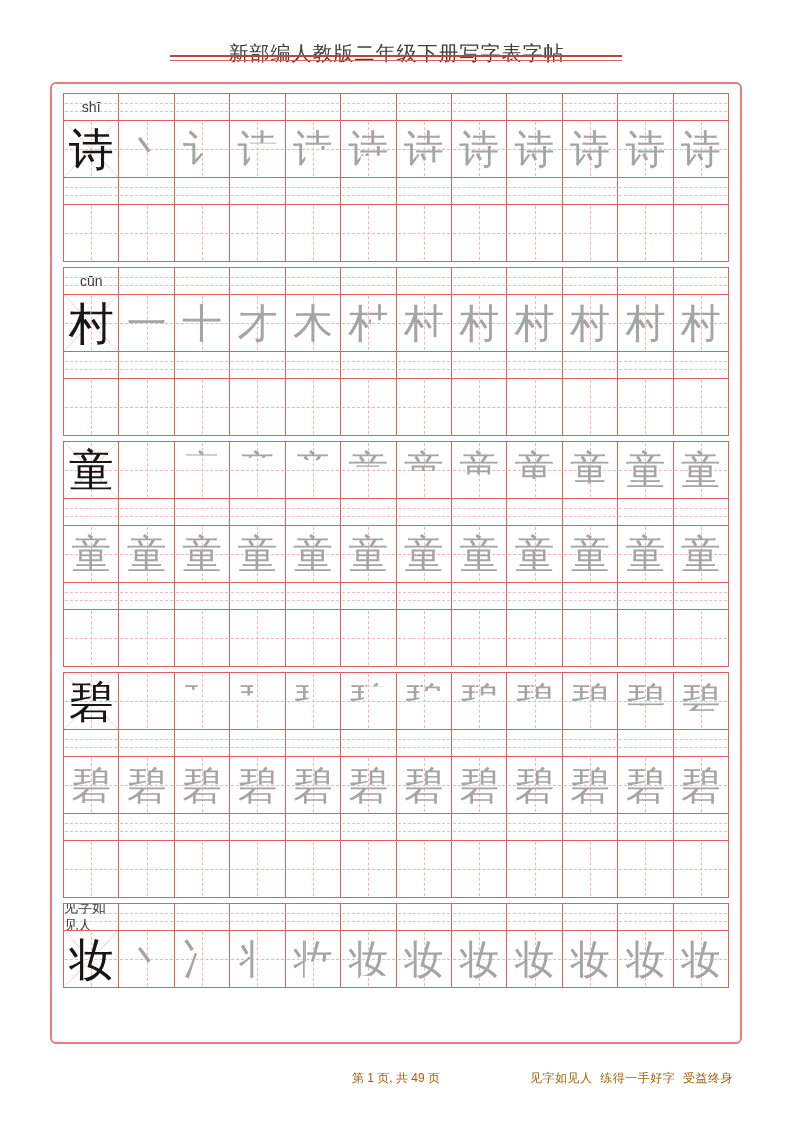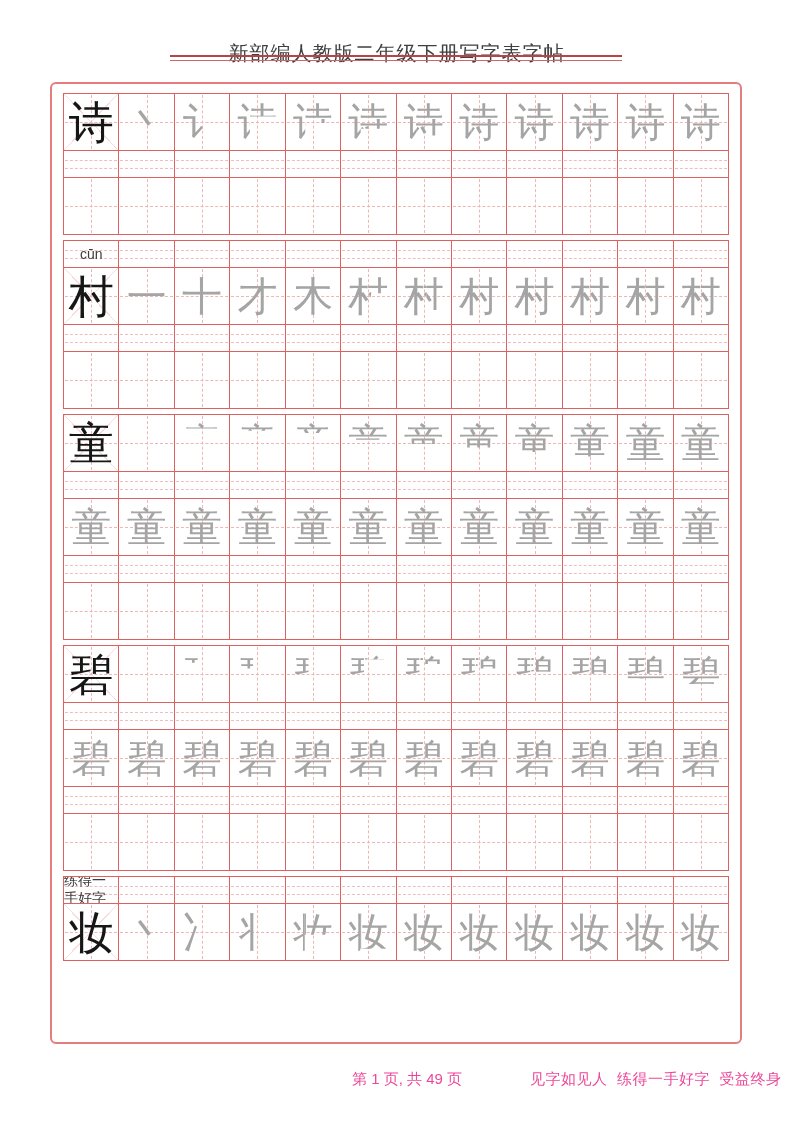--- a/index.html
+++ b/index.html
@@ -61,33 +61,49 @@
       linear-gradient(to bottom right,transparent calc(50% - 0.5px),#f8dcdc calc(50% - 0.5px),#f8dcdc calc(50% + 0.5px),transparent calc(50% + 0.5px)),
       linear-gradient(to bottom left, transparent calc(50% - 0.5px),#f8dcdc calc(50% - 0.5px),#f8dcdc calc(50% + 0.5px),transparent calc(50% + 0.5px));
   }
   .glyph{
     position:absolute;inset:0;display:flex;align-items:center;justify-content:center;
     font-size:40px;line-height:1;color:#a5a5a5;z-index:1;
     font-family:"DejaVu Sans","Liberation Sans",sans-serif;
   }
   .glyph.black{color:#161616;font-size:45px;}
   
-  .footer{position:absolute;top:1070px;left:0;right:0;height:18px;font-size:15px;color:#ec4899;}
+  .footer{position:absolute;top:1070px;left:0;right:0;height:18px;font-size:12px;color:#a16207;}
   .footer .page-info{position:absolute;left:352px;}
   .footer .slogan{position:absolute;left:530px;letter-spacing:0.5px;font-family:Liberation Mono, monospace;}
 </style>
 </head>
 <body>
 
 <div class="page-title">新部编人教版二年级下册写字表字帖</div>
 <div class="title-rule"></div>
 
 <div class="outer-frame">
   <div class="grid" id="grid">
       <div class="block">
+        <div class="row row-pinyin">
+          <div class="cell pcell">
+            <div class="pinyin-text">shī</div>
+          </div>
+          <div class="cell pcell"></div>
+          <div class="cell pcell"></div>
+          <div class="cell pcell"></div>
+          <div class="cell pcell"></div>
+          <div class="cell pcell"></div>
+          <div class="cell pcell"></div>
+          <div class="cell pcell"></div>
+          <div class="cell pcell"></div>
+          <div class="cell pcell"></div>
+          <div class="cell pcell"></div>
+          <div class="cell pcell"></div>
+        </div>
         <div class="row row-chars">
           <div class="cell ccell mi">
             <div class="glyph black">诗</div>
           </div>
           <div class="cell ccell">
             <div class="glyph">丶</div>
           </div>
           <div class="cell ccell">
             <div class="glyph">讠</div>
           </div>
@@ -479,21 +495,21 @@
           <div class="cell ccell"></div>
           <div class="cell ccell"></div>
           <div class="cell ccell"></div>
           <div class="cell ccell"></div>
           <div class="cell ccell"></div>
         </div>
       </div>
       <div class="block">
         <div class="row row-pinyin">
           <div class="cell pcell">
-            <div class="pinyin-text">练得一手好字</div>
+            <div class="pinyin-text">见字如见人</div>
           </div>
           <div class="cell pcell"></div>
           <div class="cell pcell"></div>
           <div class="cell pcell"></div>
           <div class="cell pcell"></div>
           <div class="cell pcell"></div>
           <div class="cell pcell"></div>
           <div class="cell pcell"></div>
           <div class="cell pcell"></div>
           <div class="cell pcell"></div>

